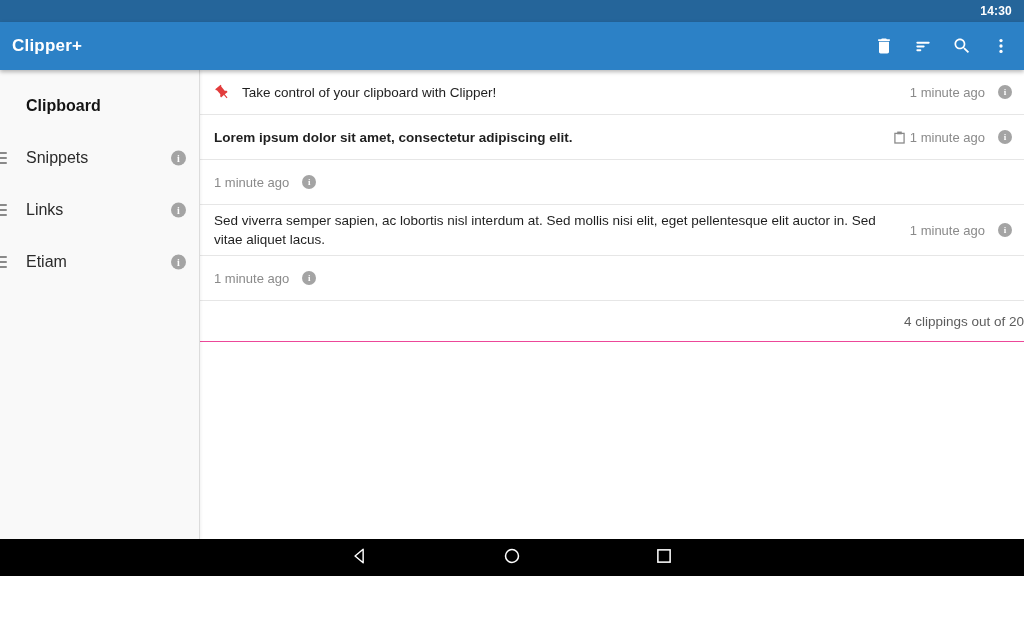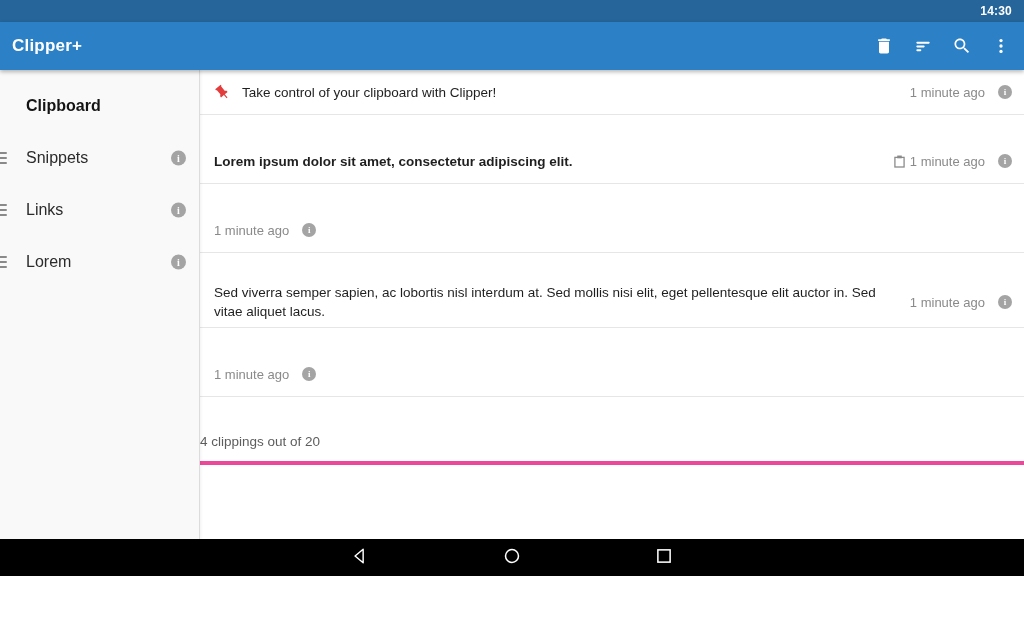--- a/index.html
+++ b/index.html
@@ -28,32 +28,32 @@
   .nav-label { margin-left:26px; font-size:16px; color:#2b2b2b; }
   .nav-item.selected .nav-label { font-weight:bold; color:#141414; }
   .drag-handle { position:absolute; left:-7px; top:50%; transform:translateY(-50%); width:14px; height:12px; display:flex; flex-direction:column; justify-content:space-between; }
   .drag-handle i { display:block; height:2px; background:#8a8a8a; border-radius:1px; }
   .info-dot { width:15px; height:15px; border-radius:50%; background:#a4a4a4; color:#fff; font-size:10px; font-weight:bold; font-style:normal; display:flex; align-items:center; justify-content:center; position:absolute; right:13px; top:50%; transform:translateY(-50%); cursor:pointer; font-family:"Liberation Serif",serif; }
 
   
   .fab { position:absolute; left:76px; top:490px; width:48px; height:48px; border-radius:50%; background:#2b7fc4; color:#fff; display:flex; align-items:center; justify-content:center; font-size:26px; font-weight:300; box-shadow:0 3px 6px rgba(0,0,0,.3); cursor:pointer; line-height:1; }
 
   
-  .main { flex:1 1 auto; background:#fff; display:flex; flex-direction:column; overflow:hidden;gap:24px; }
+  .main { flex:1 1 auto; background:#fff; display:flex; flex-direction:column; overflow:hidden; }
   .clip-row { display:flex; align-items:center; min-height:45px; padding:6px 12px 6px 14px; border-bottom:1px solid #e6e6e6; cursor:pointer; }
   .clip-text { flex:1 1 auto; font-size:13.5px; line-height:19px; color:#1f1f1f; padding-right:14px; }
   .clip-text.bold { font-weight:bold; }
   .clip-meta { flex:0 0 auto; display:flex; align-items:center; }
   .clip-time { font-size:13px; color:#8a8a8a; white-space:nowrap; }
   .clip-meta .info-dot { position:static; transform:none; margin-left:13px; width:14px; height:14px; font-size:9px; }
   .pin-wrap { flex:0 0 auto; width:28px; display:flex; align-items:center; }
   .clipboard-glyph { margin-right:5px; display:flex; align-items:center; }
 
   
-  .list-footer { text-align:left; padding:13px 0 12px; border-bottom:4px solid #ec4899; }
+  .list-footer { text-align:right; padding:13px 0 12px; border-bottom:1px solid #ec4899; }
   .footer-count { font-size:13.5px; color:#5d5d5d; }
   .footer-note { font-size:11.5px; font-style:italic; color:#9a9a9a; margin-top:4px; }
 
   
   .nav-bar { height:37px; background:#000; flex:0 0 auto; display:flex; align-items:center; justify-content:center; gap:112px; }
   .nav-btn { width:40px; height:37px; display:flex; align-items:center; justify-content:center; cursor:pointer; }
 </style>
 </head>
 <body>
 
@@ -128,21 +128,21 @@
           </span>
         <span class="nav-label">Links</span>
         <i class="info-dot">i</i>
       </div>
       <div class="nav-item">
         <span class="drag-handle">
             <i></i>
             <i></i>
             <i></i>
           </span>
-        <span class="nav-label">Lorem</span>
+        <span class="nav-label">Etiam</span>
         <i class="info-dot">i</i>
       </div>
 
       <div class="fab">
         <span>+</span>
       </div>
     </div>
 
     <div class="main">
 

